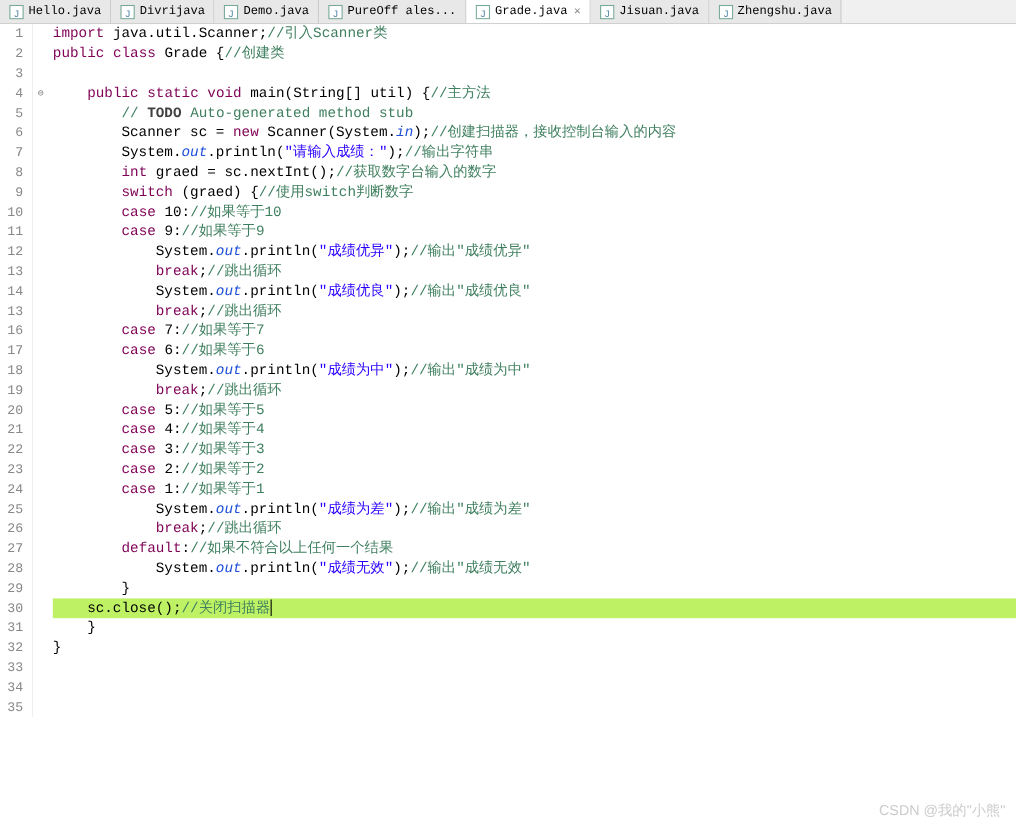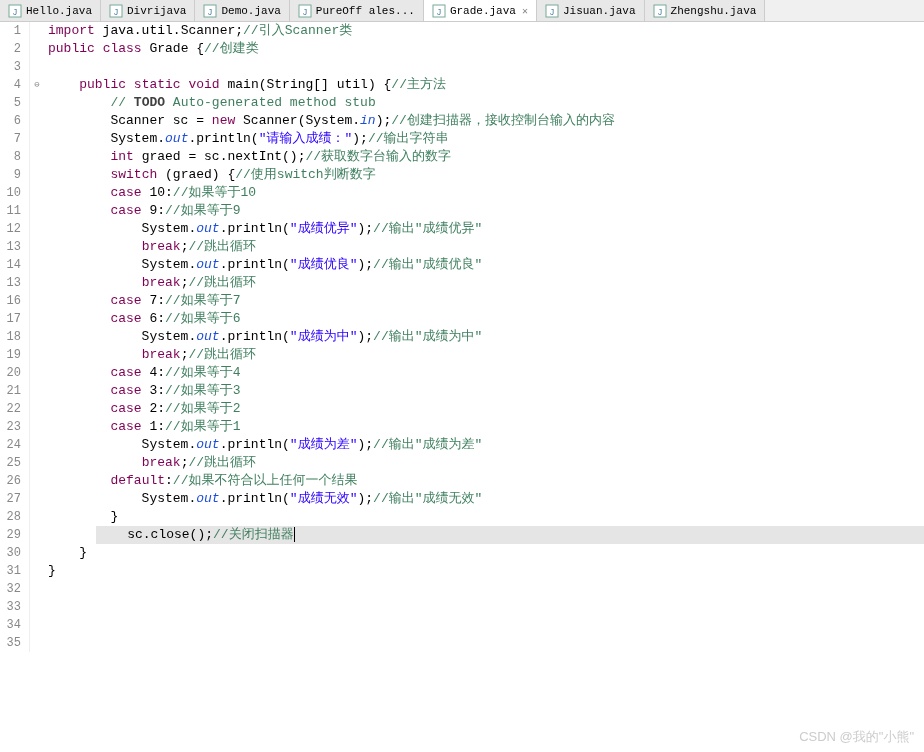--- a/index.html
+++ b/index.html
@@ -9,21 +9,21 @@
     .tab.active { background: #fff; }
     .tab-icon { width: 14px; height: 14px; margin-right: 4px; display: inline-flex; align-items: center; justify-content: center; }
     .tab-close { margin-left: 6px; font-size: 10px; color: #888; }
     .editor { display: flex; background: #fff; }
     .gutter { width: 30px; background: #fff; text-align: right; padding-right: 8px; color: #888; user-select: none; border-right: 1px solid #eee; }
     .gutter-line { height: 18px; line-height: 18px; font-size: 12px; }
     .fold-col { width: 14px; background: #fff; }
     .fold-mark { height: 18px; line-height: 18px; text-align: center; font-size: 9px; color: #888; }
     .code { flex: 1; padding-left: 4px; position: relative; }
     .code-line { height: 18px; line-height: 18px; white-space: pre; }
-    .code-line.highlight { background: #e5e5e5; margin-left: 48px; }
+    .code-line.highlight { background: #bef264; }
     .kw { color: #7f0055; font-weight: normal; }
     .comment { color: #3f7f5f; }
     .todo { color: #404040; font-weight: bold; }
     .string { color: #2a00ff; }
     .static-field { color: #1d4ed8; font-style: italic; }
     .normal { color: #000; }
     .cursor { border-left: 1px solid #000; }
     .watermark { position: fixed; bottom: 6px; right: 10px; color: #ccc; font-size: 13px; font-family: sans-serif; }
   </style>
 </head>
@@ -184,20 +184,21 @@
       <div class="code-line"><span class="normal">        </span><span class="kw">case</span><span class="normal"> 10:</span><span class="comment">//如果等于10</span></div>
       <div class="code-line"><span class="normal">        </span><span class="kw">case</span><span class="normal"> 9:</span><span class="comment">//如果等于9</span></div>
       <div class="code-line"><span class="normal">            System.</span><span class="static-field">out</span><span class="normal">.println(</span><span class="string">"成绩优异"</span><span class="normal">);</span><span class="comment">//输出"成绩优异"</span></div>
       <div class="code-line"><span class="normal">            </span><span class="kw">break</span><span class="normal">;</span><span class="comment">//跳出循环</span></div>
       <div class="code-line"><span class="normal">            System.</span><span class="static-field">out</span><span class="normal">.println(</span><span class="string">"成绩优良"</span><span class="normal">);</span><span class="comment">//输出"成绩优良"</span></div>
       <div class="code-line"><span class="normal">            </span><span class="kw">break</span><span class="normal">;</span><span class="comment">//跳出循环</span></div>
       <div class="code-line"><span class="normal">        </span><span class="kw">case</span><span class="normal"> 7:</span><span class="comment">//如果等于7</span></div>
       <div class="code-line"><span class="normal">        </span><span class="kw">case</span><span class="normal"> 6:</span><span class="comment">//如果等于6</span></div>
       <div class="code-line"><span class="normal">            System.</span><span class="static-field">out</span><span class="normal">.println(</span><span class="string">"成绩为中"</span><span class="normal">);</span><span class="comment">//输出"成绩为中"</span></div>
       <div class="code-line"><span class="normal">            </span><span class="kw">break</span><span class="normal">;</span><span class="comment">//跳出循环</span></div>
+      <div class="code-line"><span class="normal">        </span><span class="kw">case</span><span class="normal"> 5:</span><span class="comment">//如果等于5</span></div>
       <div class="code-line"><span class="normal">        </span><span class="kw">case</span><span class="normal"> 4:</span><span class="comment">//如果等于4</span></div>
       <div class="code-line"><span class="normal">        </span><span class="kw">case</span><span class="normal"> 3:</span><span class="comment">//如果等于3</span></div>
       <div class="code-line"><span class="normal">        </span><span class="kw">case</span><span class="normal"> 2:</span><span class="comment">//如果等于2</span></div>
       <div class="code-line"><span class="normal">        </span><span class="kw">case</span><span class="normal"> 1:</span><span class="comment">//如果等于1</span></div>
       <div class="code-line"><span class="normal">            System.</span><span class="static-field">out</span><span class="normal">.println(</span><span class="string">"成绩为差"</span><span class="normal">);</span><span class="comment">//输出"成绩为差"</span></div>
       <div class="code-line"><span class="normal">            </span><span class="kw">break</span><span class="normal">;</span><span class="comment">//跳出循环</span></div>
       <div class="code-line"><span class="normal">        </span><span class="kw">default</span><span class="normal">:</span><span class="comment">//如果不符合以上任何一个结果</span></div>
       <div class="code-line"><span class="normal">            System.</span><span class="static-field">out</span><span class="normal">.println(</span><span class="string">"成绩无效"</span><span class="normal">);</span><span class="comment">//输出"成绩无效"</span></div>
       <div class="code-line"><span class="normal">        }</span></div>
       <div class="code-line highlight"><span class="normal">    sc.close();</span><span class="comment">//关闭扫描器</span><span class="cursor"></span></div>

